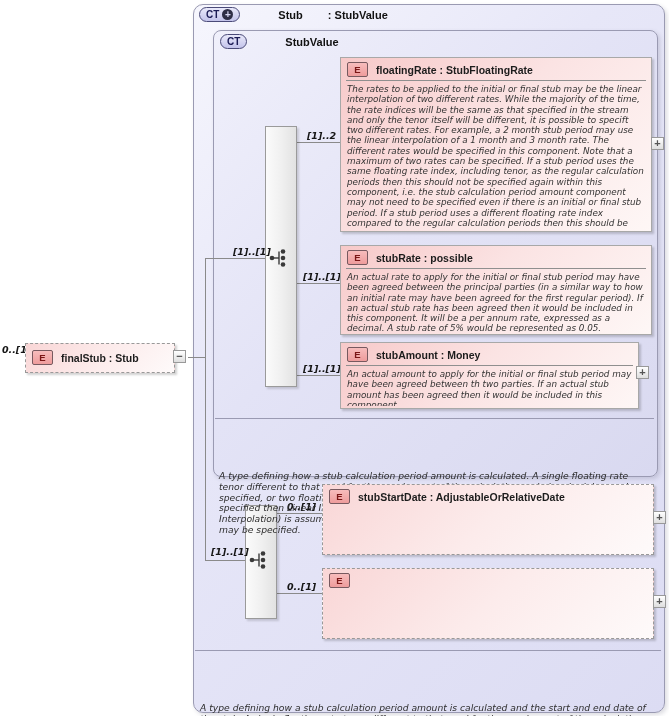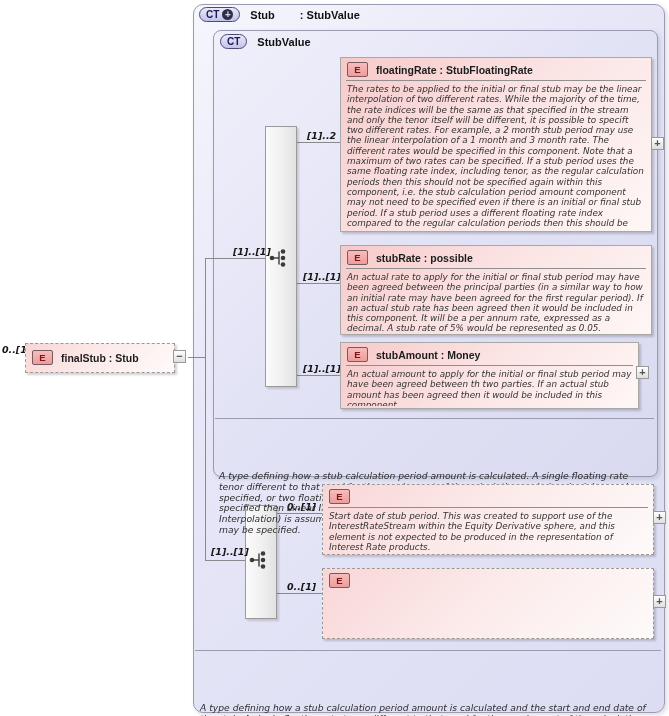--- a/index.html
+++ b/index.html
@@ -8,21 +8,21 @@
 
   
   .ctbox{position:absolute;border:1px solid #9a9ab2;border-radius:10px;
          box-shadow:2px 2px 4px rgba(60,60,90,.18);}
   .box-stub{left:193px;top:4px;width:470px;height:707px;
             background:linear-gradient(135deg,#f6f6fd 0%,#e7e7f8 35%,#dcdcf3 100%);}
   .box-stubvalue{left:213px;top:30px;width:443px;height:445px;border-radius:8px;
             background:linear-gradient(135deg,#f0f0fb 0%,#e3e3f6 45%,#d9d9f0 100%);}
 
   .ct-header{position:absolute;display:flex;align-items:center;gap:10px;}
-  .ct-title{font-size:11px;font-weight:bold;color:#111;}
+  .ct-title{font-size:11px;font-weight:bold;color:#111;margin-left:28px;}
   .ct-title .gap{margin-left:22px;}
 
   .badge-ct{display:inline-flex;align-items:center;gap:3px;border:1.5px solid #4a4a78;
             border-radius:9px;padding:1px 6px;font-size:10px;font-weight:bold;color:#1c1c55;
             background:linear-gradient(180deg,#e9e9fa,#c3c3ea);}
   .plus-circle{display:inline-flex;align-items:center;justify-content:center;width:11px;height:11px;
             border-radius:50%;background:#2e2e46;color:#d9d9f4;font-size:10px;font-weight:bold;line-height:1;}
 
   
   .el{position:absolute;border:1px solid #a8a8a8;
@@ -152,22 +152,22 @@
     <div class="el-annot" style="height:35px;">An actual amount to apply for the initial or final stub period may have been agreed between th two parties. If an actual stub amount has been agreed then it would be included in this component.</div>
   </div>
   <div class="toggle" style="left:636px;top:366px;">+</div>
 
   <div class="line" style="left:215px;top:418px;width:439px;height:1px;background:#9a9ab2;"></div>
   <div class="box-annot" style="left:219px;top:423px;width:432px;">A type defining how a stub calculation period amount is calculated. A single floating rate tenor different to that used for the regular part of the calculation periods schedule may be specified, or two floating rate tenors many be specified. If two floating rate tenors are specified then Linear Interpolation (in accordance with the 2000 ISDA Definitions, Section 8.3 Interpolation) is assumed to apply. Alternatively, an actual known stub rate or stub amount may be specified.</div>
 
   <div class="el dashed" style="left:322px;top:484px;width:330px;height:69px;">
     <div class="el-header">
       <span class="badge-e">E</span>
+      <span class="el-name">stubStartDate : AdjustableOrRelativeDate</span>
     </div>
-    <div class="el-annot" style="height:39px;">Start date of stub period. This was created to support use of the InterestRateStream within the Equity Derivative sphere, and this element is not expected to be produced in the representation of Interest Rate products.</div>
   </div>
   <div class="toggle" style="left:653px;top:511px;">+</div>
 
   <div class="el dashed" style="left:322px;top:568px;width:330px;height:69px;">
     <div class="el-header">
       <span class="badge-e">E</span>
     </div>
   </div>
   <div class="toggle" style="left:653px;top:595px;">+</div>
 

